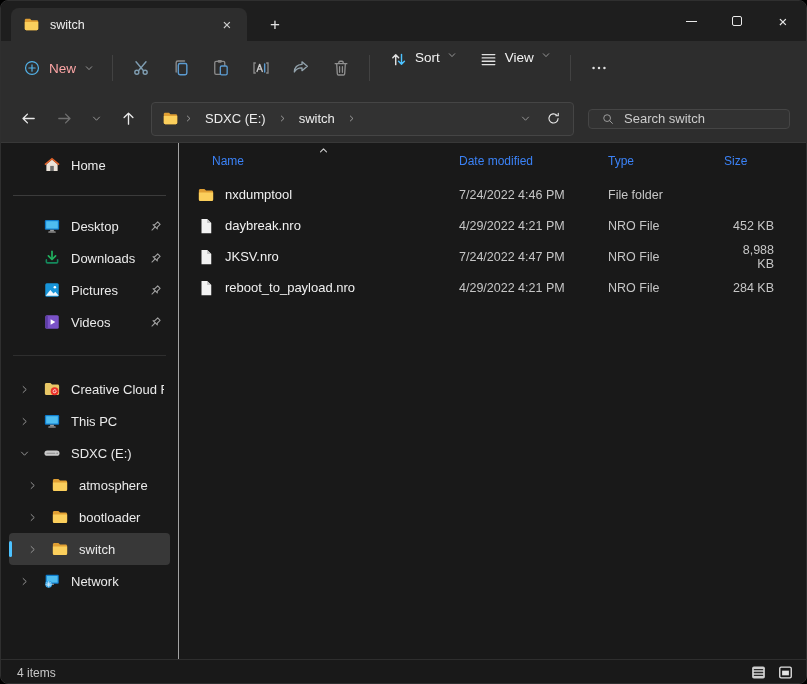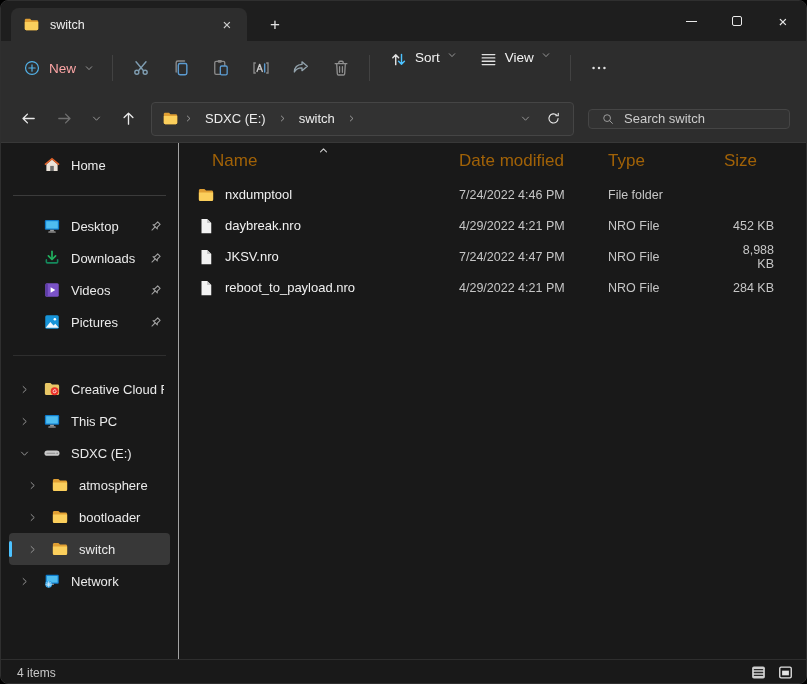--- a/index.html
+++ b/index.html
@@ -115,21 +115,21 @@
   .side-item.nested { padding-left:18px; }
   .side-divider { height:1px; background:#3b3b3b; margin:14px 12px; }
   .side-divider.soft { background:#2e2e2e; margin:17px 12px; }
 
   
   .filearea { flex:1; position:relative; }
   .list-header {
     position:relative; display:grid; grid-template-columns:262px 149px 116px 50px;
     padding-left:18px; height:36px; align-items:center;
   }
-  .list-header .hcell { font-size:17px; color:#a16207; }
+  .list-header .hcell { font-size:12px; color:#3b82f6; }
   .hcell-name { padding-left:15px; }
   .sort-caret { position:absolute; left:138px; top:1px; color:#c9c9c9; }
   .hcell button, .hcell { background:transparent; border:none; text-align:left; font-family:inherit; }
   .file-row {
     display:grid; grid-template-columns:262px 149px 116px 50px;
     padding-left:18px; height:31px; align-items:center; border-radius:4px;
   }
   .cell-name { display:flex; align-items:center; gap:10px; font-size:13px; color:#f0f0f0; }
   .cell-dim { font-size:12.5px; color:#c6c6c6; }
   .cell-size { text-align:right; }
@@ -515,38 +515,38 @@
         <span class="side-pin">
             <svg width="15" height="15">
               <use href="#i-pin"></use>
             </svg>
           </span>
       </div>
       <div class="side-item">
         <span class="side-chev"></span>
         <span class="side-icon">
             <svg width="18" height="18">
-              <use href="#i-video"></use>
-            </svg>
-          </span>
-        <span class="side-label">Videos</span>
+              <use href="#i-pic"></use>
+            </svg>
+          </span>
+        <span class="side-label">Pictures</span>
         <span class="side-pin">
             <svg width="15" height="15">
               <use href="#i-pin"></use>
             </svg>
           </span>
       </div>
       <div class="side-item">
         <span class="side-chev"></span>
         <span class="side-icon">
             <svg width="18" height="18">
-              <use href="#i-pic"></use>
-            </svg>
-          </span>
-        <span class="side-label">Pictures</span>
+              <use href="#i-video"></use>
+            </svg>
+          </span>
+        <span class="side-label">Videos</span>
         <span class="side-pin">
             <svg width="15" height="15">
               <use href="#i-pin"></use>
             </svg>
           </span>
       </div>
       <div class="side-divider soft"></div>
       <div class="side-item">
         <span class="side-chev">
             <svg width="11" height="11">

